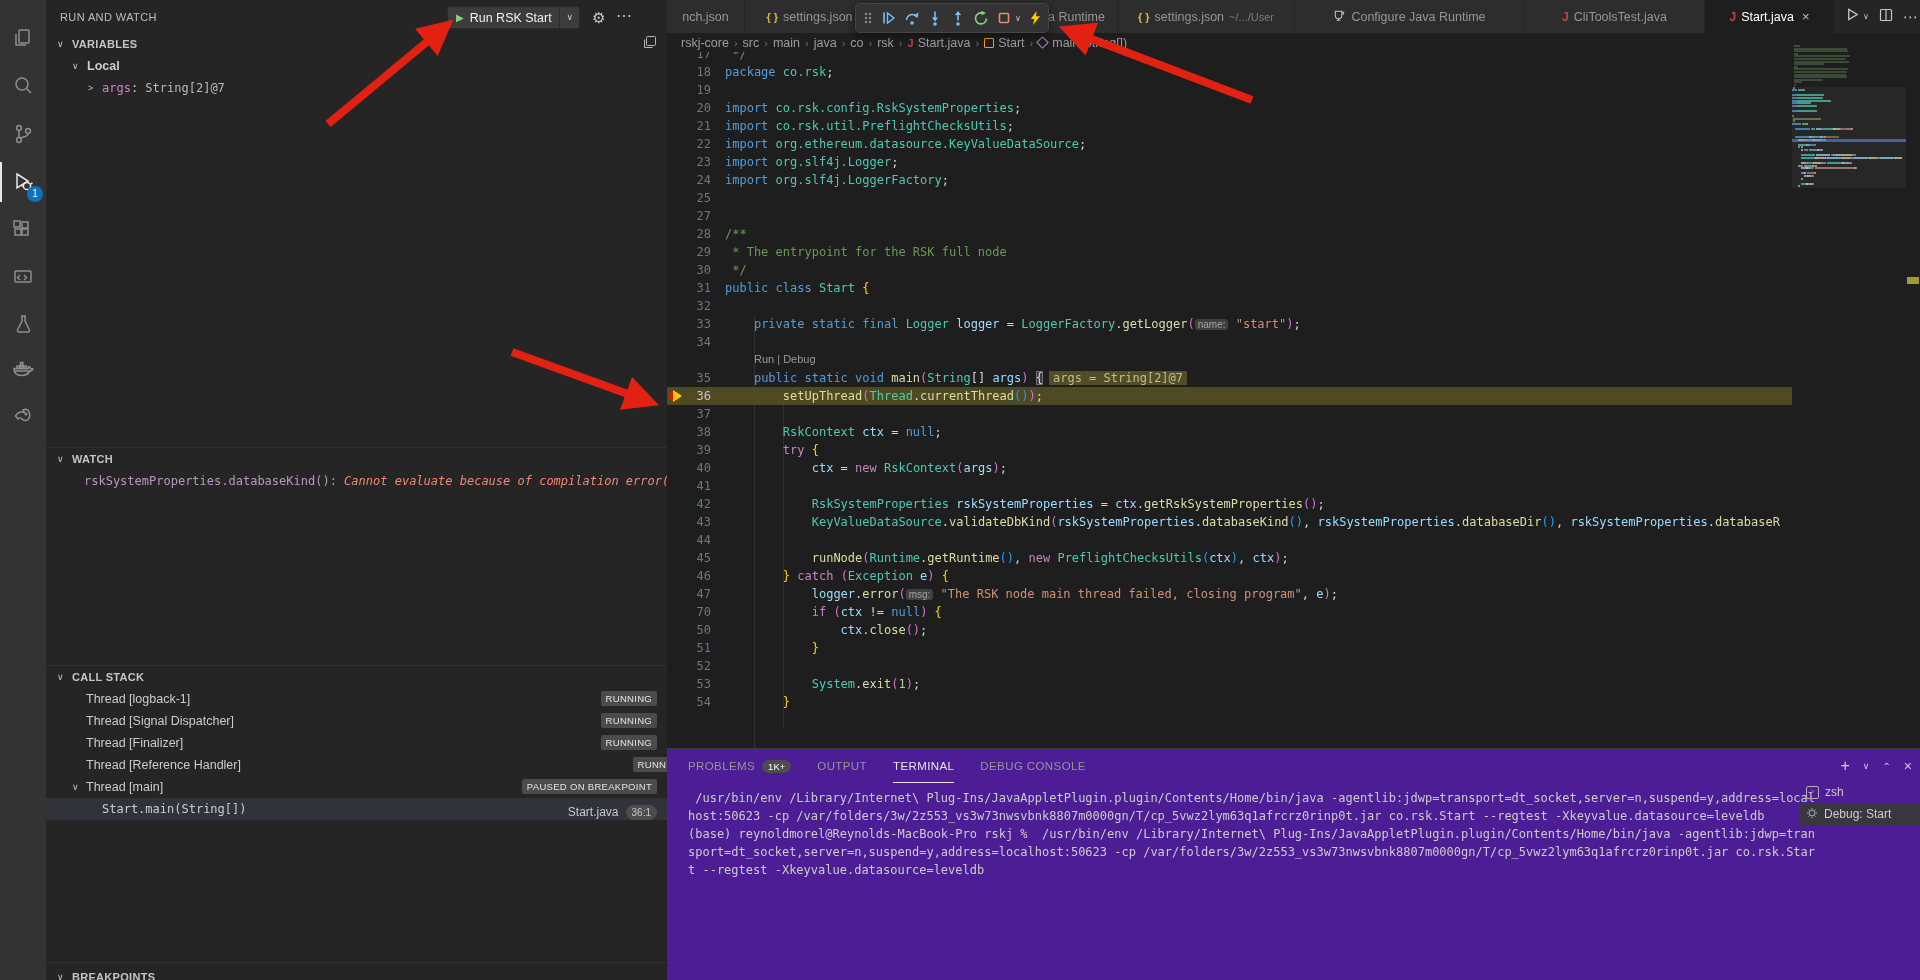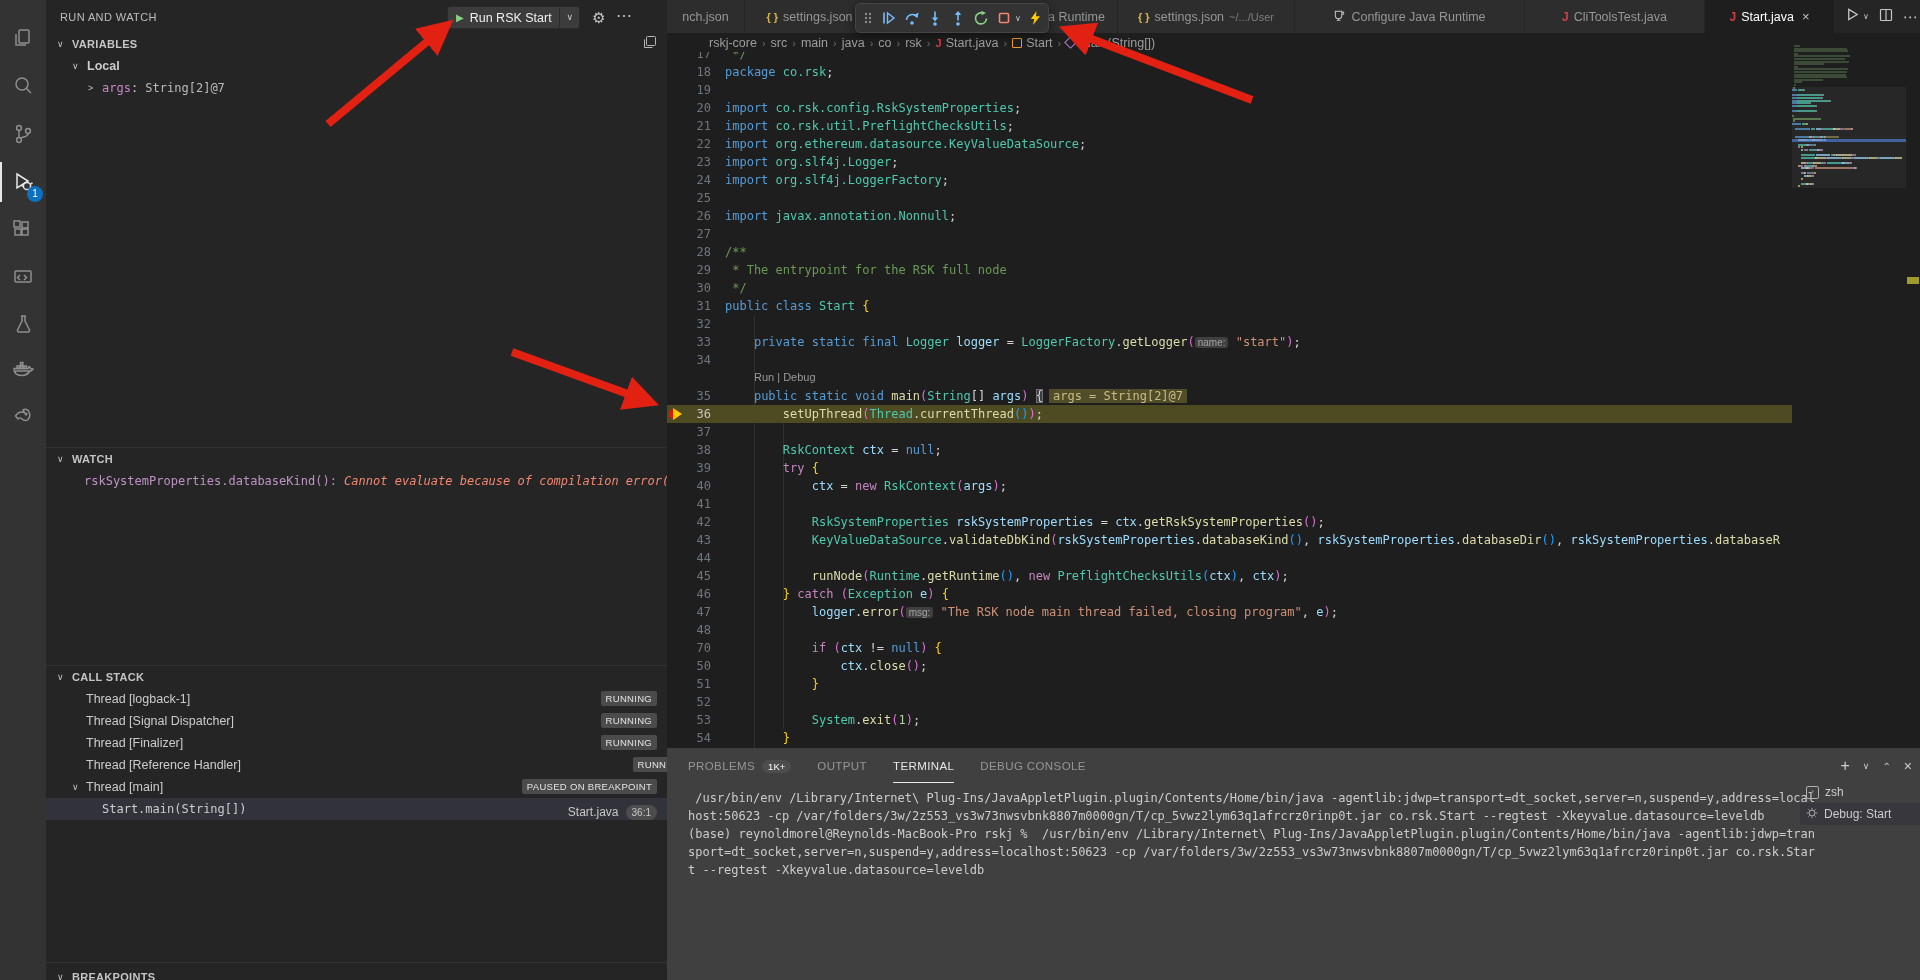--- a/index.html
+++ b/index.html
@@ -72,21 +72,21 @@
   .bp-hit .dot{position:absolute;left:0;top:2px;width:10px;height:10px;border-radius:50%;background:#e51400;}
   .bp-hit .arr{position:absolute;left:4px;top:1px;width:0;height:0;border-left:9px solid #ffcc00;border-top:6px solid transparent;border-bottom:6px solid transparent;}
   
   #minimap{position:absolute;left:1125px;top:45px;width:114px;height:703px;overflow:hidden;}
   .mbar{position:absolute;height:2px;opacity:.7;}
   #mm-slider{position:absolute;left:0;width:114px;background:rgba(210,210,210,.05);}
   #mm-band{position:absolute;left:0;width:114px;height:3px;background:rgba(90,145,255,.55);}
   #ruler{position:absolute;left:1239px;top:33px;width:14px;height:715px;}
   #ruler .mark{position:absolute;left:1px;width:12px;height:7px;background:#a09b2b;}
   
-  #panel{position:absolute;left:0;top:748px;width:1253px;height:232px;background:#404040;border-top:1px solid #3c3c3c;box-sizing:border-box;}
+  #panel{position:absolute;left:0;top:748px;width:1253px;height:232px;background:#4c1d95;border-top:1px solid #3c3c3c;box-sizing:border-box;}
   #panel-tabs{position:absolute;left:21px;top:0;height:34px;display:flex;align-items:center;gap:26px;font-size:11.5px;letter-spacing:.4px;color:#969696;}
   .ptab{display:flex;align-items:center;gap:7px;cursor:pointer;height:34px;}
   .ptab.active{color:#e7e7e7;box-shadow:inset 0 -1px 0 #e7e7e7;}
   .pbadge{background:#4d4d4d;color:#ffffff;border-radius:9px;font-size:9.5px;padding:1px 6px;letter-spacing:0;}
   #panel-actions{position:absolute;right:8px;top:0;height:34px;display:flex;align-items:center;gap:13px;color:#cfcfcf;font-size:13px;}
   #terminal{position:absolute;left:21px;top:40px;width:1110px;font-family:"DejaVu Sans Mono",monospace;font-size:12px;line-height:18px;color:#cccccc;}
   .tline{white-space:pre;}
   #term-list{position:absolute;left:1133px;top:32px;width:120px;font-size:12px;color:#cccccc;}
   .term-item{height:22px;display:flex;align-items:center;gap:6px;padding-left:6px;cursor:pointer;}
   .term-item.sel{background:#37373d;}
@@ -326,21 +326,21 @@
       <svg width="16" height="16" viewBox="0 0 16 16">
           <rect x="3.5" y="3.5" width="9" height="9" rx="1" fill="none" stroke="#f48771" stroke-width="1.6"></rect>
         </svg>
       <span style="color:#c5c5c5;font-size:8px;margin-left:-4px;">∨</span>
       <svg width="14" height="16" viewBox="0 0 14 16">
           <path d="M8.5 1 L2.8 9 H6.4 L5 15 L12 6.3 H8 Z" fill="#ffcc00"></path>
         </svg>
     </div>
 
     <div id="breadcrumb">
-        <span style="display: inline-flex; align-items: flex-start; margin-left: 28px;">
+        <span style="display: inline-flex; align-items: flex-start;">
           <span>rskj-core</span>
         </span>
         <span class="bsep">›</span>
         <span style="display: inline-flex; align-items: center;">
           <span>src</span>
         </span>
         <span class="bsep">›</span>
         <span style="display: inline-flex; align-items: center;">
           <span>main</span>
         </span>
@@ -378,21 +378,20 @@
       <div class="guide" style="left:116px;top:360px;height:324px;"></div>
     <div class="code-row"><span class="ln">17</span><span class="tk-com"> */</span></div>
         <div class="code-row"><span class="ln">18</span><span class="tk-kw">package</span><span class="tk-pun"> </span><span class="tk-ns">co.rsk</span><span class="tk-pun">;</span></div>
         <div class="code-row"><span class="ln">19</span></div>
         <div class="code-row"><span class="ln">20</span><span class="tk-kw">import</span><span class="tk-ns"> co.rsk.config.RskSystemProperties</span><span class="tk-pun">;</span></div>
         <div class="code-row"><span class="ln">21</span><span class="tk-kw">import</span><span class="tk-ns"> co.rsk.util.PreflightChecksUtils</span><span class="tk-pun">;</span></div>
         <div class="code-row"><span class="ln">22</span><span class="tk-kw">import</span><span class="tk-ns"> org.ethereum.datasource.KeyValueDataSource</span><span class="tk-pun">;</span></div>
         <div class="code-row"><span class="ln">23</span><span class="tk-kw">import</span><span class="tk-ns"> org.slf4j.Logger</span><span class="tk-pun">;</span></div>
         <div class="code-row"><span class="ln">24</span><span class="tk-kw">import</span><span class="tk-ns"> org.slf4j.LoggerFactory</span><span class="tk-pun">;</span></div>
         <div class="code-row"><span class="ln">25</span></div>
-        <div class="code-row"><span class="ln">26</span><span class="tk-kw">import</span><span class="tk-ns"> javax.annotation.Nonnull</span><span class="tk-pun">;</span></div>
         <div class="code-row"><span class="ln">27</span></div>
         <div class="code-row"><span class="ln">28</span><span class="tk-com">/**</span></div>
         <div class="code-row"><span class="ln">29</span><span class="tk-com"> * The entrypoint for the RSK full node</span></div>
         <div class="code-row"><span class="ln">30</span><span class="tk-com"> */</span></div>
         <div class="code-row"><span class="ln">31</span><span class="tk-kw">public class </span><span class="tk-type">Start</span><span class="tk-pun"> </span><span class="tk-b1">{</span></div>
         <div class="code-row"><span class="ln">32</span></div>
         <div class="code-row"><span class="ln">33</span><span class="tk-pun">    </span><span class="tk-kw">private static final </span><span class="tk-type">Logger</span><span class="tk-var"> logger</span><span class="tk-pun"> = </span><span class="tk-type">LoggerFactory</span><span class="tk-pun">.</span><span class="tk-fn">getLogger</span><span class="tk-b2">(</span><span class="tk-inlay">name:</span><span class="tk-str"> "start"</span><span class="tk-b2">)</span><span class="tk-pun">;</span></div>
         <div class="code-row"><span class="ln">34</span></div>
         <div class="lens-row">Run | Debug</div>
         <div class="code-row"><span class="ln">35</span><span class="tk-pun">    </span><span class="tk-kw">public static void </span><span class="tk-fn">main</span><span class="tk-b2">(</span><span class="tk-type">String</span><span class="tk-pun">[] </span><span class="tk-var">args</span><span class="tk-b2">)</span><span class="tk-pun"> </span><span class="tk-boxed">{</span><span class="tk-hint">args = String[2]@7</span></div>
@@ -401,21 +400,20 @@
         <div class="code-row"><span class="ln">38</span><span class="tk-pun">        </span><span class="tk-type">RskContext</span><span class="tk-var"> ctx</span><span class="tk-pun"> = </span><span class="tk-kw">null</span><span class="tk-pun">;</span></div>
         <div class="code-row"><span class="ln">39</span><span class="tk-pun">        </span><span class="tk-ctrl">try</span><span class="tk-pun"> </span><span class="tk-b1">{</span></div>
         <div class="code-row"><span class="ln">40</span><span class="tk-pun">            </span><span class="tk-var">ctx</span><span class="tk-pun"> = </span><span class="tk-ctrl">new</span><span class="tk-pun"> </span><span class="tk-type">RskContext</span><span class="tk-b2">(</span><span class="tk-var">args</span><span class="tk-b2">)</span><span class="tk-pun">;</span></div>
         <div class="code-row"><span class="ln">41</span></div>
         <div class="code-row"><span class="ln">42</span><span class="tk-pun">            </span><span class="tk-type">RskSystemProperties</span><span class="tk-var"> rskSystemProperties</span><span class="tk-pun"> = </span><span class="tk-var">ctx</span><span class="tk-pun">.</span><span class="tk-fn">getRskSystemProperties</span><span class="tk-b2">()</span><span class="tk-pun">;</span></div>
         <div class="code-row"><span class="ln">43</span><span class="tk-pun">            </span><span class="tk-type">KeyValueDataSource</span><span class="tk-pun">.</span><span class="tk-fn">validateDbKind</span><span class="tk-b2">(</span><span class="tk-var">rskSystemProperties</span><span class="tk-pun">.</span><span class="tk-fn">databaseKind</span><span class="tk-b3">()</span><span class="tk-pun">, </span><span class="tk-var">rskSystemProperties</span><span class="tk-pun">.</span><span class="tk-fn">databaseDir</span><span class="tk-b3">()</span><span class="tk-pun">, </span><span class="tk-var">rskSystemProperties</span><span class="tk-pun">.</span><span class="tk-fn">databaseR</span></div>
         <div class="code-row"><span class="ln">44</span></div>
         <div class="code-row"><span class="ln">45</span><span class="tk-pun">            </span><span class="tk-fn">runNode</span><span class="tk-b2">(</span><span class="tk-type">Runtime</span><span class="tk-pun">.</span><span class="tk-fn">getRuntime</span><span class="tk-b3">()</span><span class="tk-pun">, </span><span class="tk-ctrl">new</span><span class="tk-pun"> </span><span class="tk-type">PreflightChecksUtils</span><span class="tk-b3">(</span><span class="tk-var">ctx</span><span class="tk-b3">)</span><span class="tk-pun">, </span><span class="tk-var">ctx</span><span class="tk-b2">)</span><span class="tk-pun">;</span></div>
         <div class="code-row"><span class="ln">46</span><span class="tk-pun">        </span><span class="tk-b1">}</span><span class="tk-pun"> </span><span class="tk-ctrl">catch</span><span class="tk-pun"> </span><span class="tk-b2">(</span><span class="tk-type">Exception</span><span class="tk-var"> e</span><span class="tk-b2">)</span><span class="tk-pun"> </span><span class="tk-b1">{</span></div>
         <div class="code-row"><span class="ln">47</span><span class="tk-pun">            </span><span class="tk-var">logger</span><span class="tk-pun">.</span><span class="tk-fn">error</span><span class="tk-b2">(</span><span class="tk-inlay">msg:</span><span class="tk-str"> "The RSK node main thread failed, closing program"</span><span class="tk-pun">, </span><span class="tk-var">e</span><span class="tk-b2">)</span><span class="tk-pun">;</span></div>
-        <div class="code-row"><span class="ln">48</span></div>
         <div class="code-row"><span class="ln">70</span><span class="tk-pun">            </span><span class="tk-ctrl">if</span><span class="tk-pun"> </span><span class="tk-b2">(</span><span class="tk-var">ctx</span><span class="tk-pun"> != </span><span class="tk-kw">null</span><span class="tk-b2">)</span><span class="tk-pun"> </span><span class="tk-b1">{</span></div>
         <div class="code-row"><span class="ln">50</span><span class="tk-pun">                </span><span class="tk-var">ctx</span><span class="tk-pun">.</span><span class="tk-fn">close</span><span class="tk-b2">()</span><span class="tk-pun">;</span></div>
         <div class="code-row"><span class="ln">51</span><span class="tk-pun">            </span><span class="tk-b1">}</span></div>
         <div class="code-row"><span class="ln">52</span></div>
         <div class="code-row"><span class="ln">53</span><span class="tk-pun">            </span><span class="tk-type">System</span><span class="tk-pun">.</span><span class="tk-fn">exit</span><span class="tk-b2">(</span><span class="tk-num">1</span><span class="tk-b2">)</span><span class="tk-pun">;</span></div>
         <div class="code-row"><span class="ln">54</span><span class="tk-pun">        </span><span class="tk-b1">}</span></div>
       </div>
 
     <div id="minimap">
         <div class="mbar" style="left: 2px; top: 0px; width: 6px; background: rgb(85, 112, 79); opacity: 0.55;"></div>

